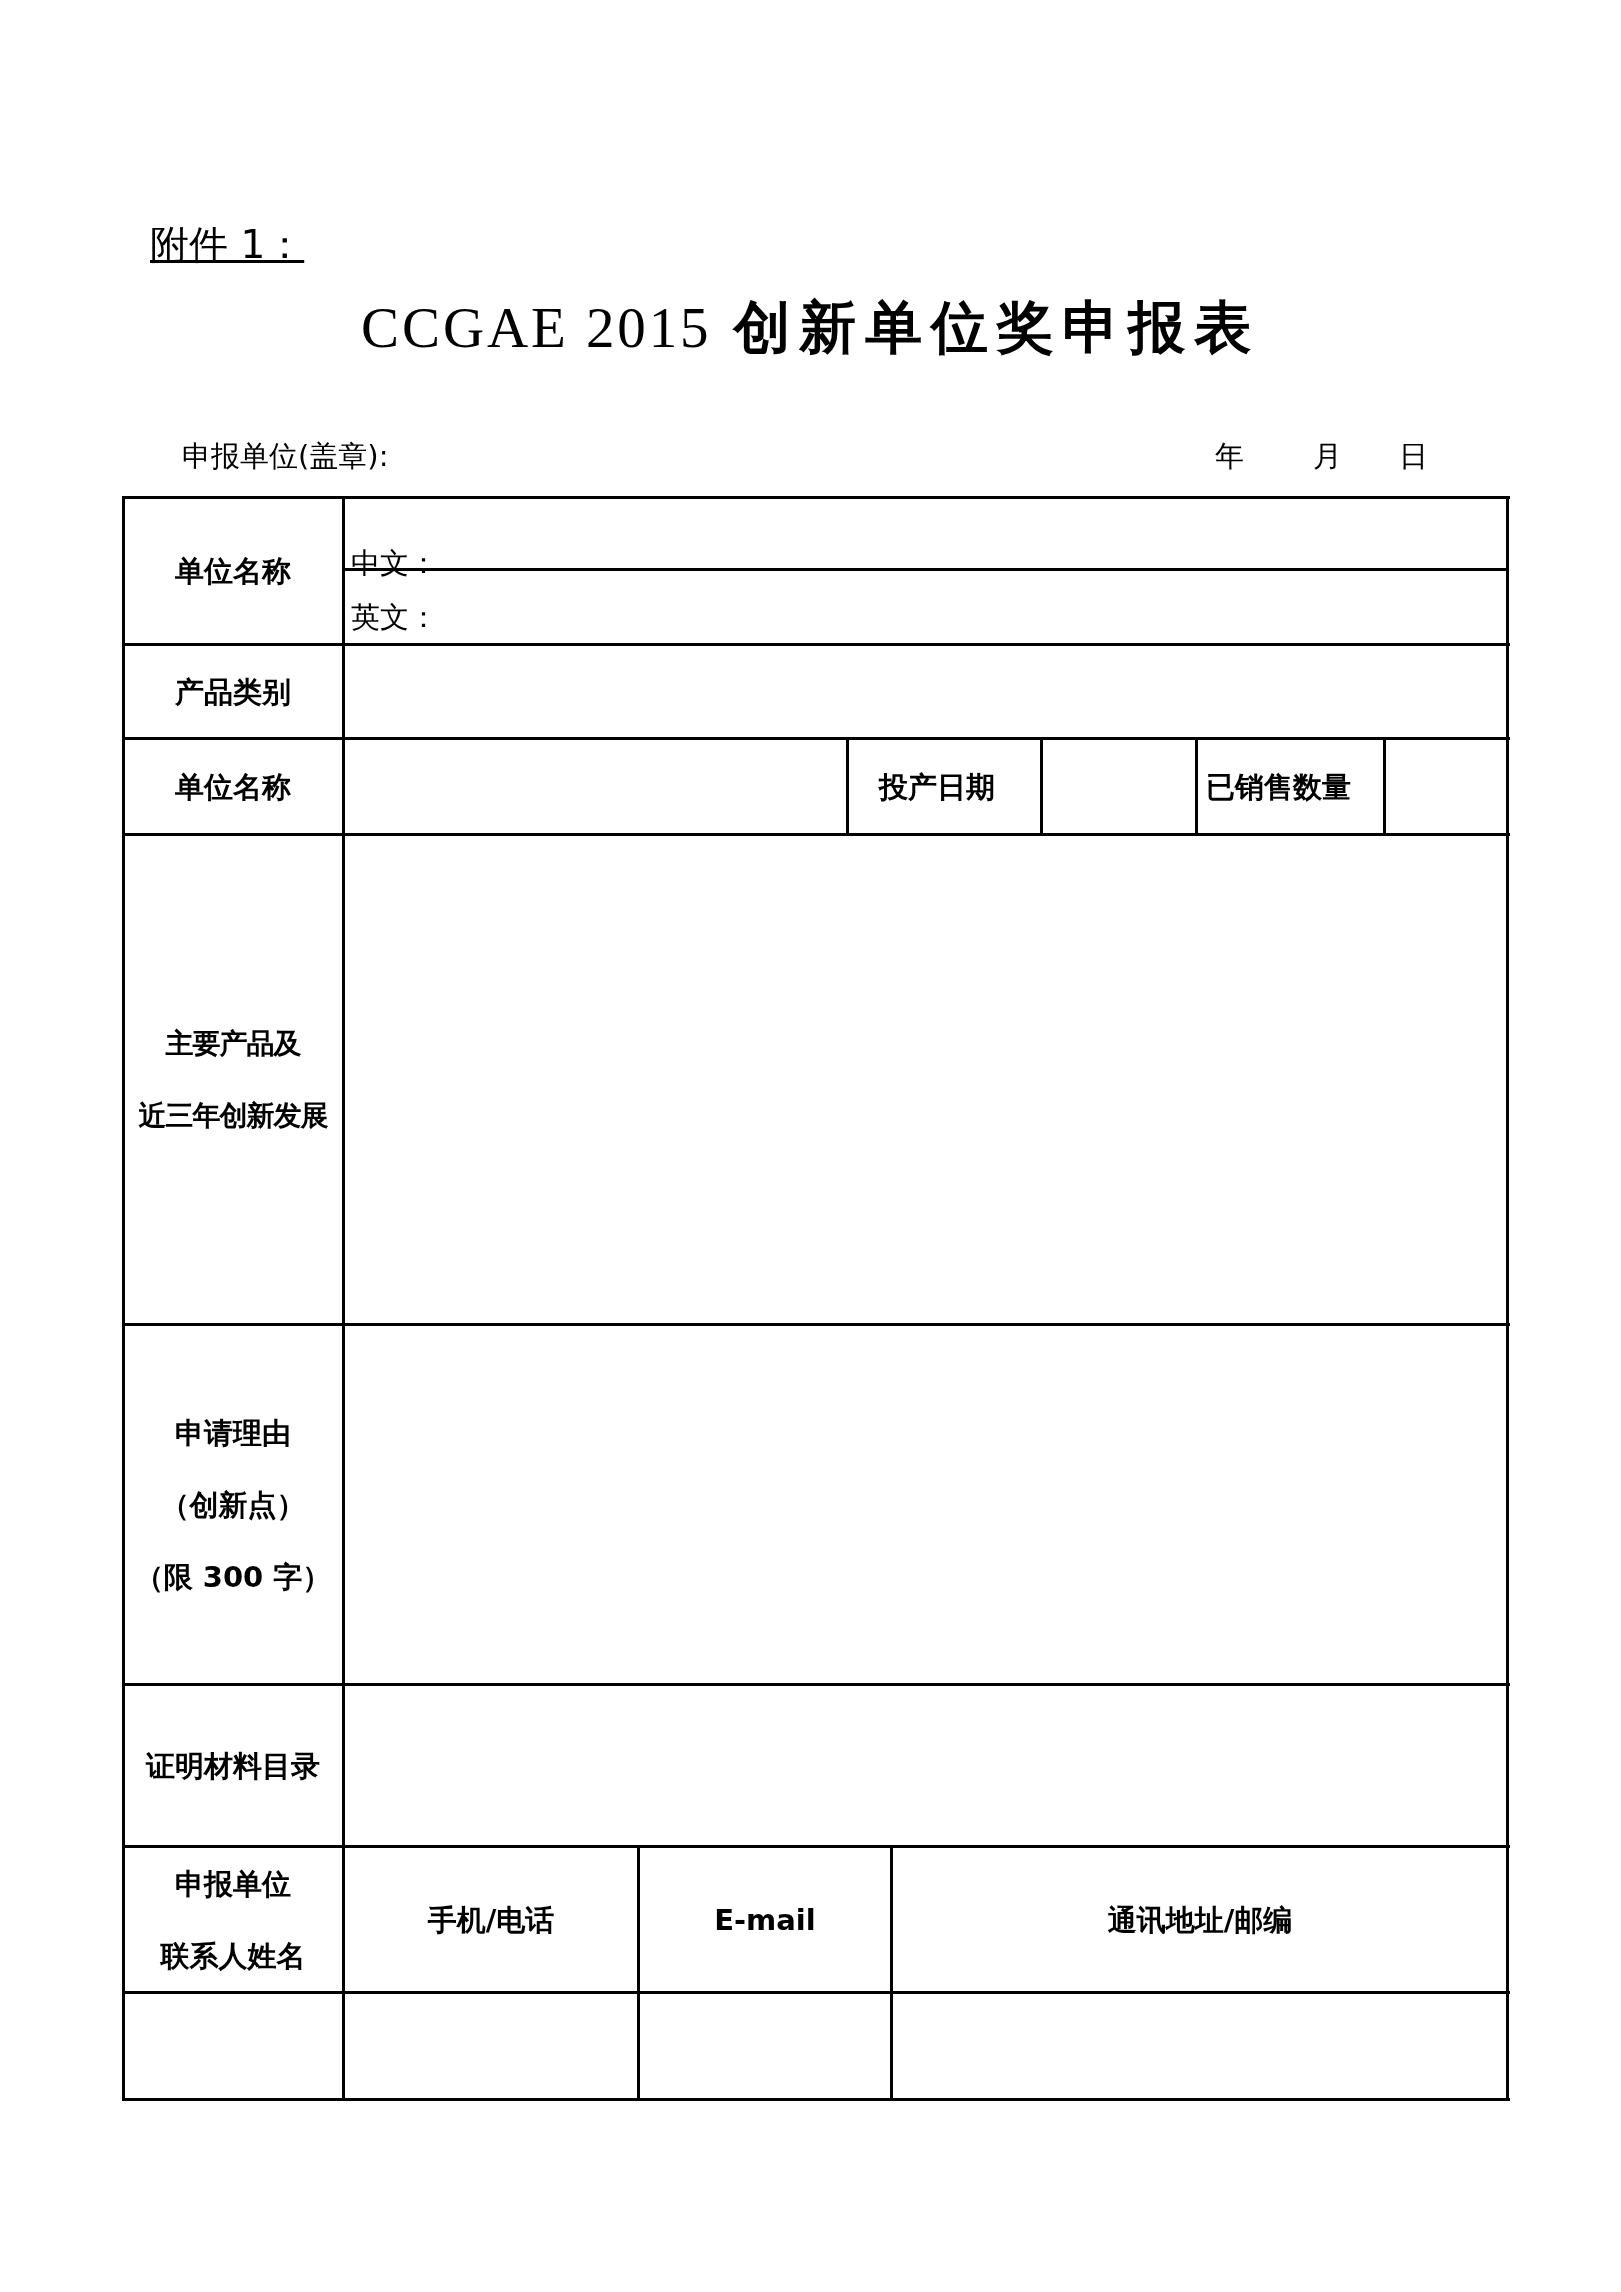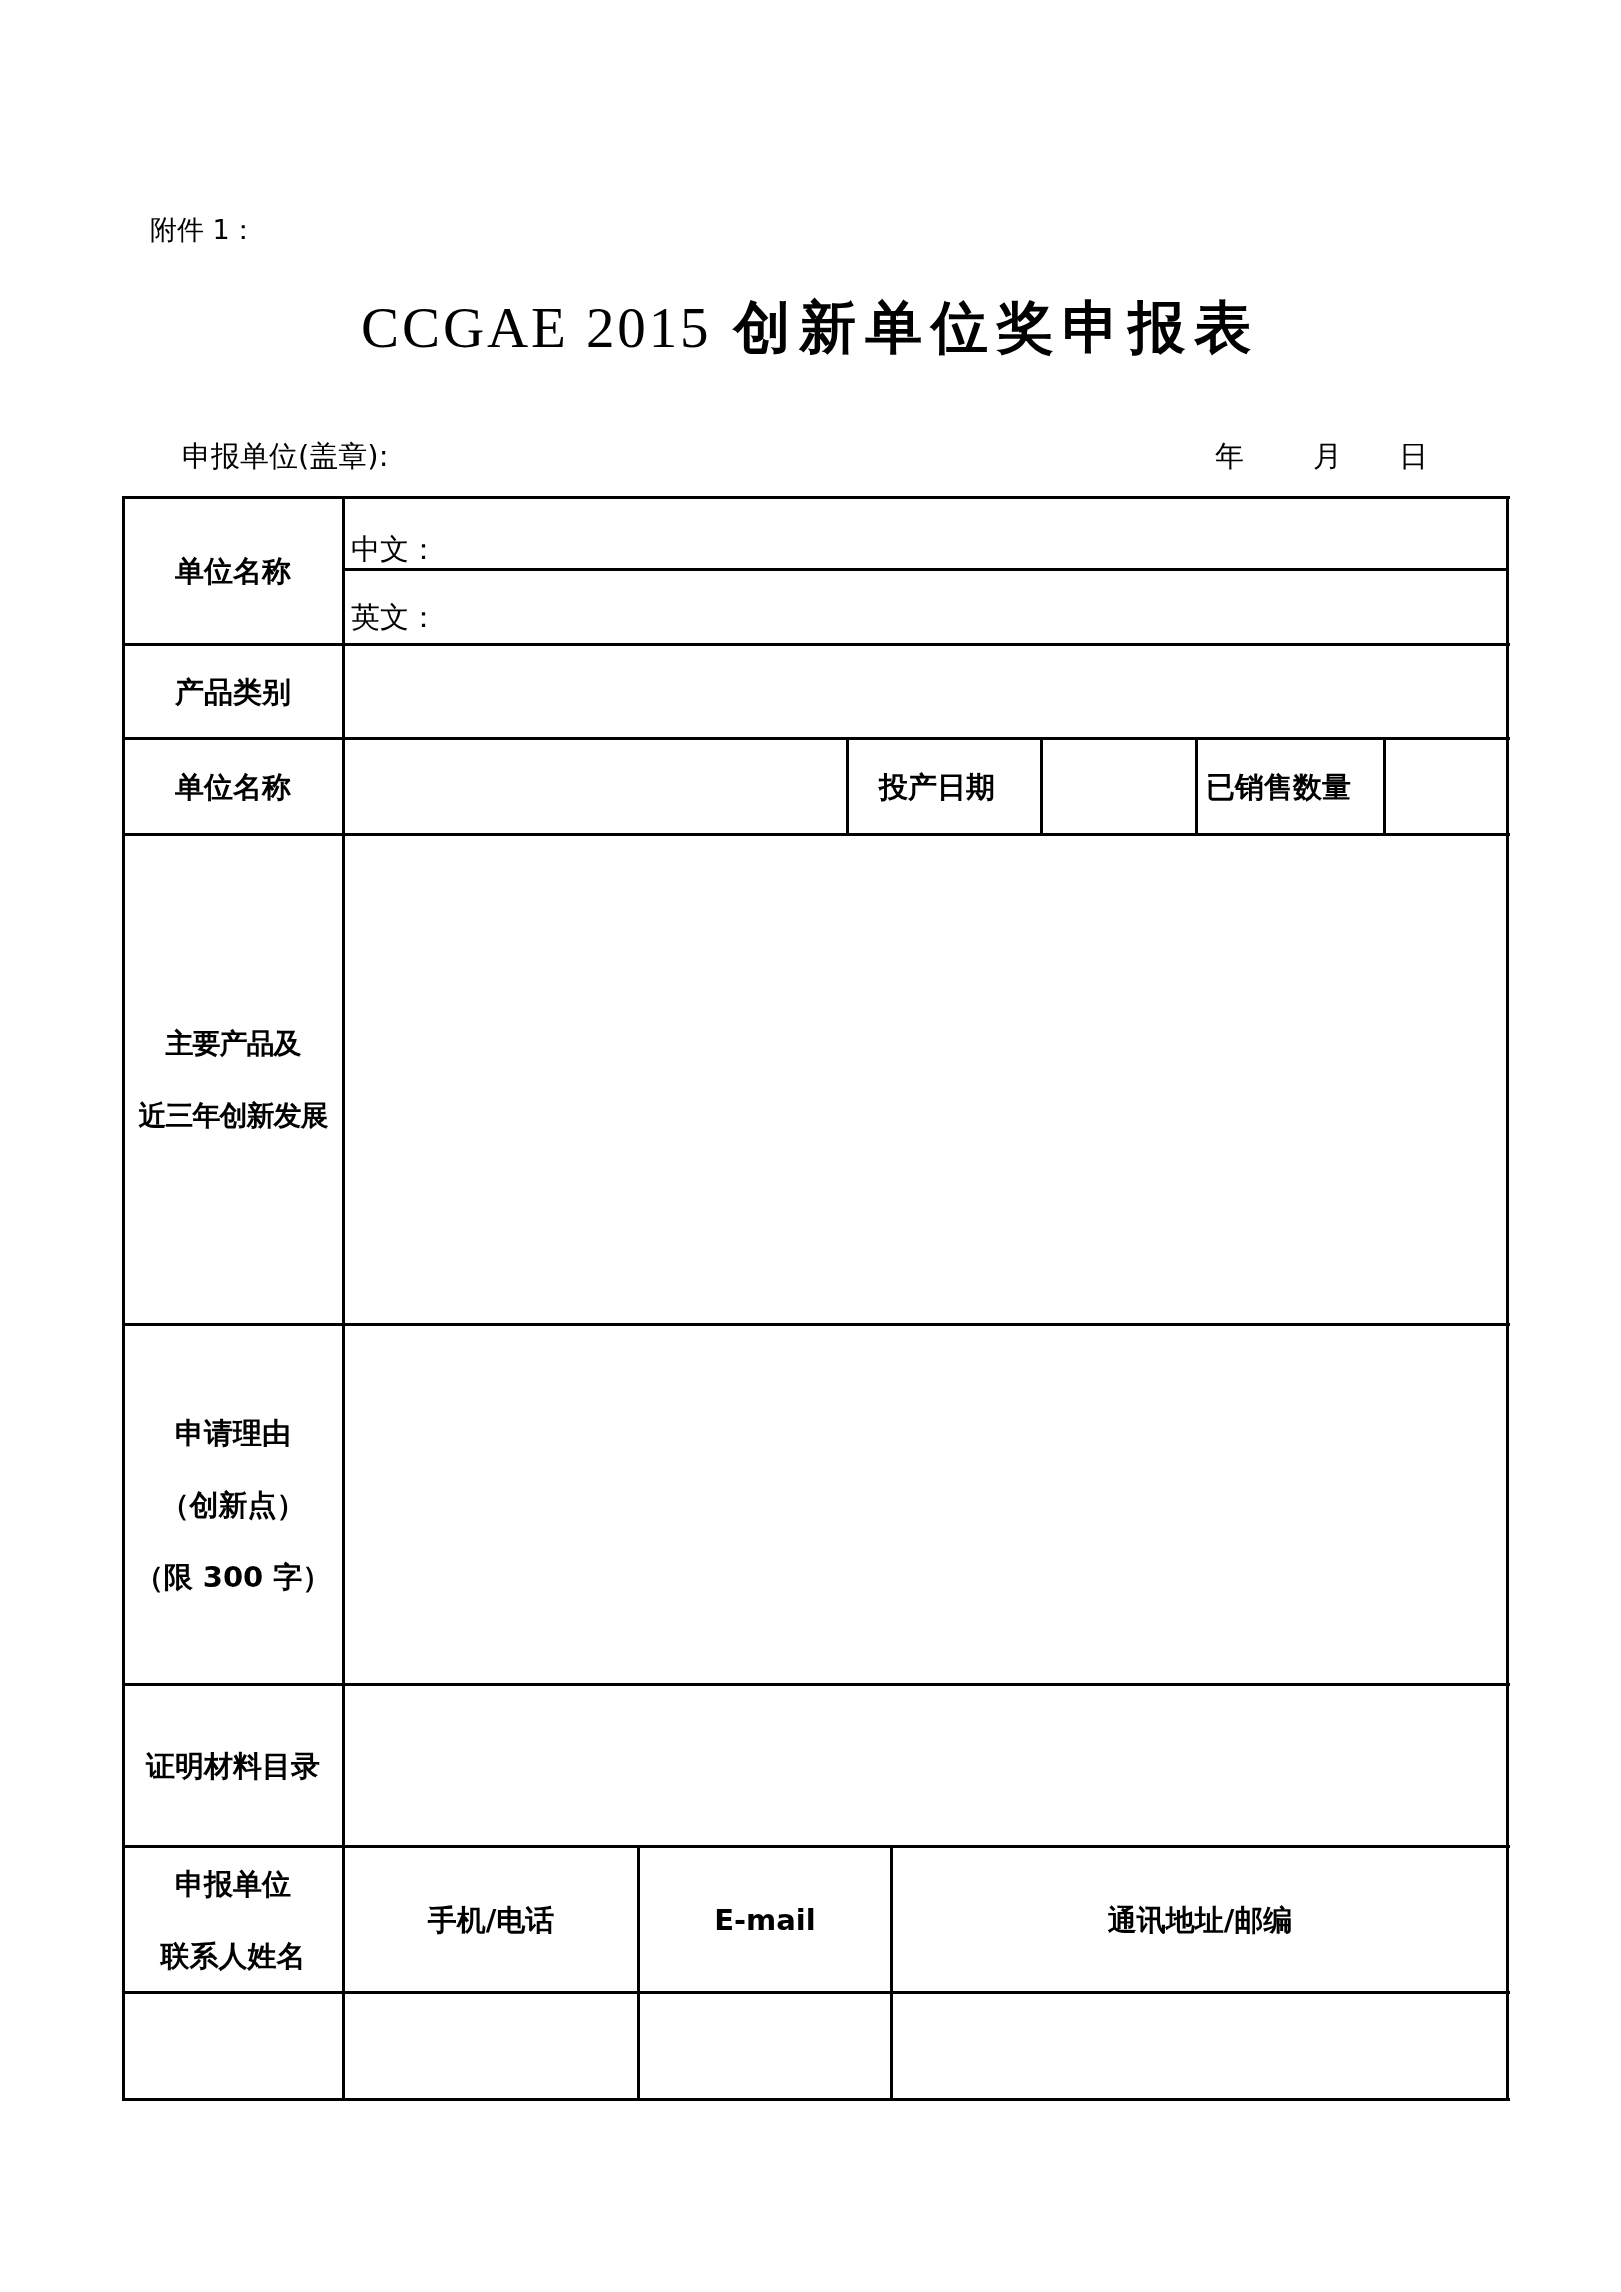--- a/index.html
+++ b/index.html
@@ -1,18 +1,18 @@
 <!DOCTYPE html>
 <html><head>
 <meta charset="utf-8">
 <style>
   html,body{margin:0;padding:0;background:#fff;}
   body{width:1621px;height:2293px;position:relative;font-family:"DejaVu Sans","Liberation Sans",sans-serif;color:#000;overflow:hidden;}
   .abs{position:absolute;}
-  .attach{left:150px;top:212px;font-size:27px;}
+  .attach{left:150px;top:218px;font-size:39px;text-decoration:underline;}
   .title{left:0;width:1621px;top:290px;text-align:center;font-size:57px;letter-spacing:3.9px;}
   .title .en{font-family:"Liberation Serif","DejaVu Serif",serif;letter-spacing:2.9px;}
   .title .zh{font-weight:bold;letter-spacing:8.8px;}
   .applicant{left:150px;top:437px;font-size:29px;margin-left:32px;}
   .date{top:437px;font-size:29px;}
   .hl{position:absolute;height:2.9px;background:#000;}
   .vl{position:absolute;width:2.9px;background:#000;}
   .cell-label{position:absolute;display:flex;flex-direction:column;align-items:center;justify-content:center;text-align:center;font-size:29px;font-weight:bold;}
   .cell-label span{display:block;line-height:72px;}
   .field{position:absolute;font-size:29px;}
@@ -47,21 +47,21 @@
   <div class="vl" style="left:846px;top:737px;height:98px"></div>
   <div class="vl" style="left:1040px;top:737px;height:98px"></div>
   <div class="vl" style="left:1195px;top:737px;height:98px"></div>
   <div class="vl" style="left:1383px;top:737px;height:98px"></div>
   <div class="vl" style="left:637px;top:1845px;height:255px"></div>
   <div class="vl" style="left:890px;top:1845px;height:255px"></div>
 
   <div class="cell-label" style="left:124px;top:499px;width:218px;height:144px">
       <span>单位名称</span>
     </div>
-  <div class="field" style="left:351px;top:530px">中文：</div>
+  <div class="field" style="left:351px;top:544px">中文：</div>
   <div class="field" style="left:351px;top:598px">英文：</div>
 
   <div class="cell-label" style="left:124px;top:646px;width:218px;height:91px">
       <span>产品类别</span>
     </div>
   <div class="blank" style="left:345px;top:646px;width:1161px;height:91px"></div>
 
   <div class="cell-label" style="left:124px;top:740px;width:218px;height:93px">
       <span>单位名称</span>
     </div>

